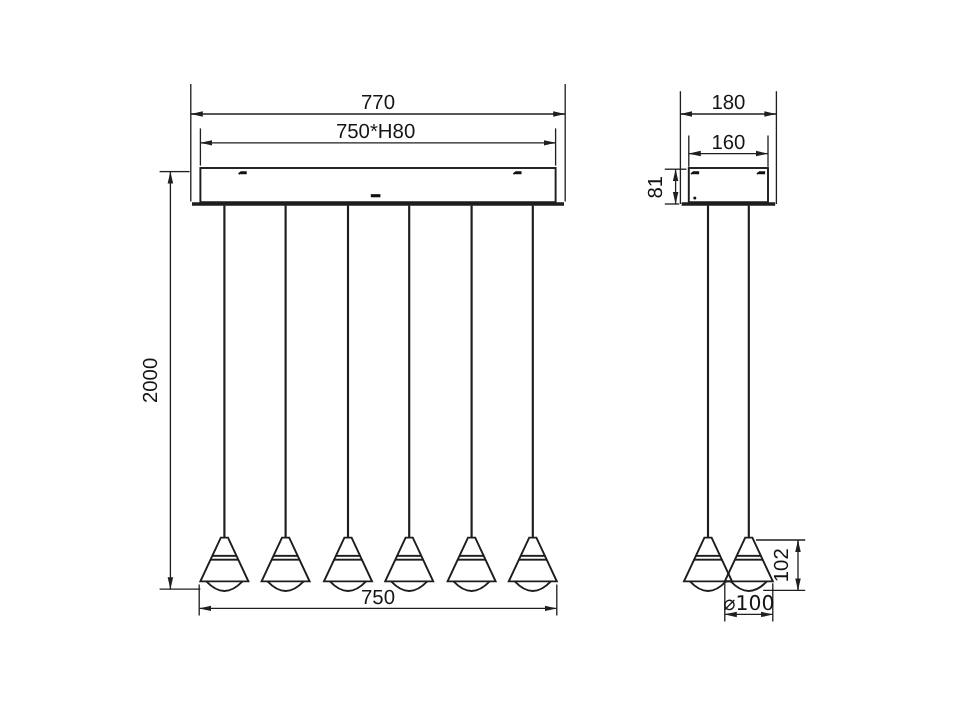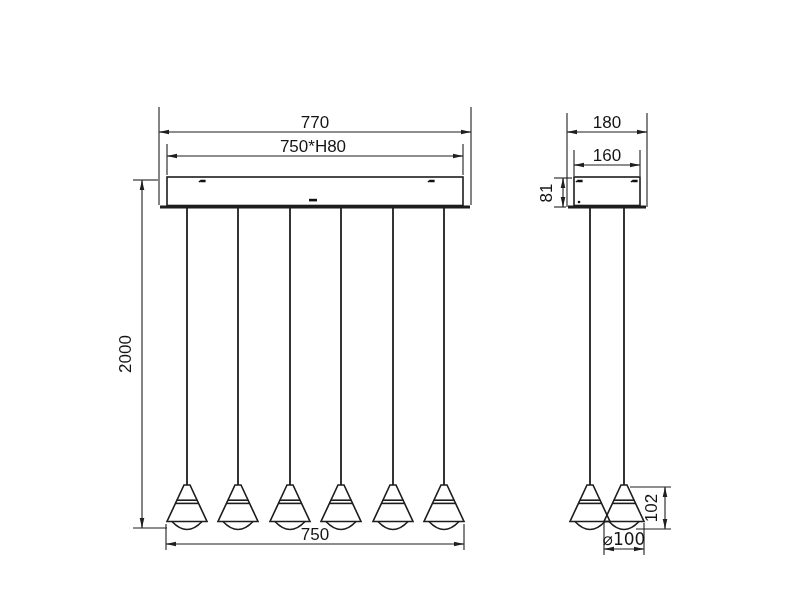--- a/index.html
+++ b/index.html
@@ -9,21 +9,20 @@
     width: 800px;
     height: 600px;
     overflow: hidden;
     font-family: "Liberation Sans", sans-serif;
   }
   .stage {
     position: relative;
     width: 800px;
     height: 557px;
     background: #ffffff;
-    margin-top: 37px;
   }
   svg { display: block; }
   
   .obj {
     stroke: #1d1d1d;
     stroke-width: 1.6;
     fill: none;
     stroke-linecap: butt;
   }
   .flange {

